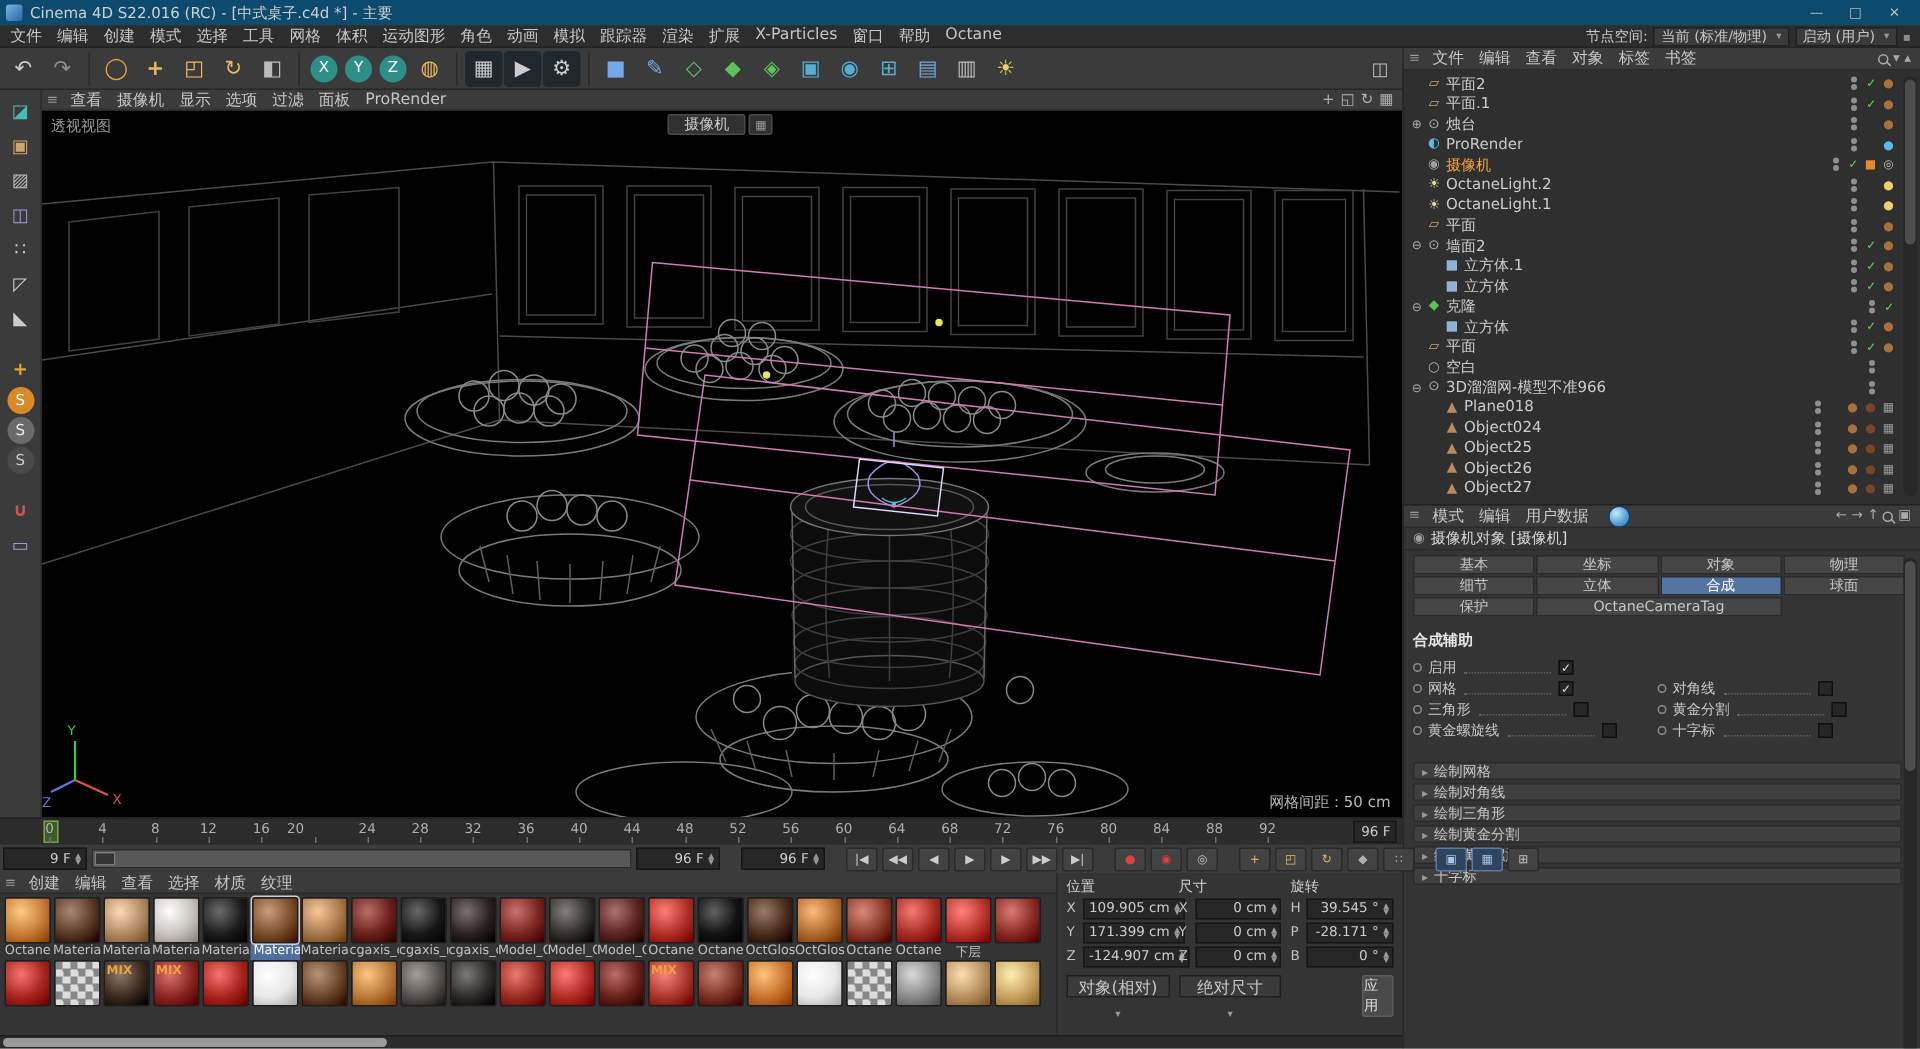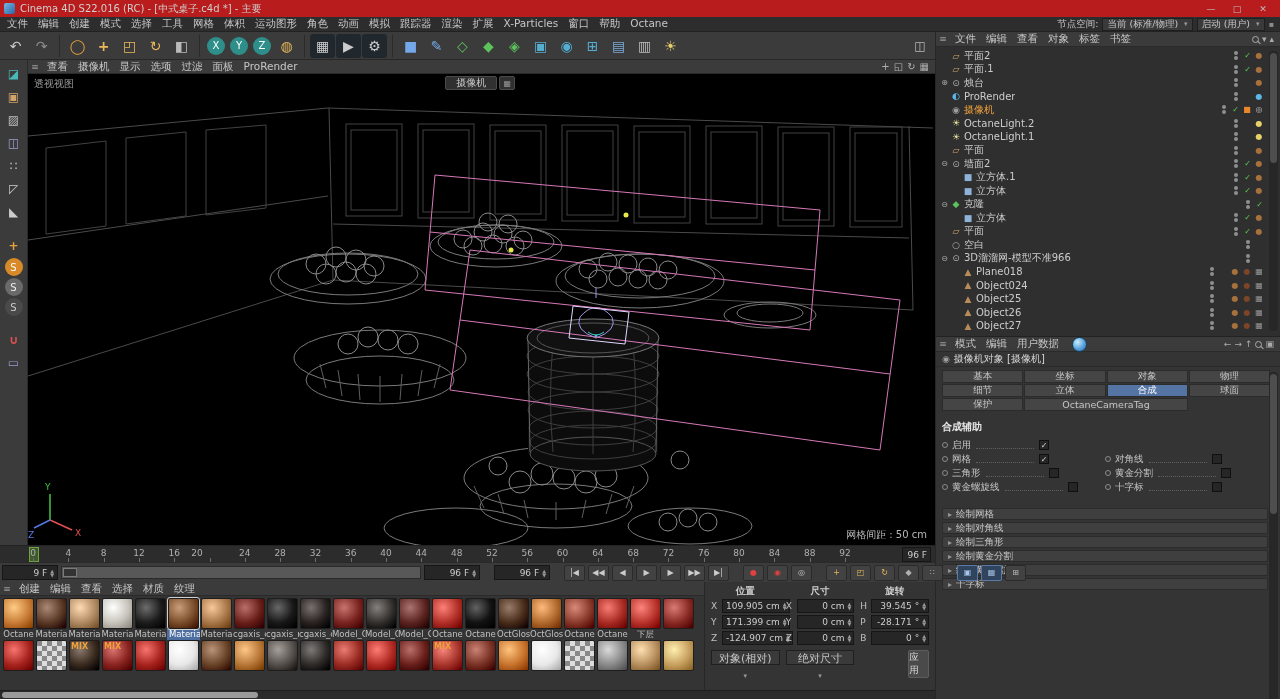--- a/index.html
+++ b/index.html
@@ -1,18 +1,18 @@
 <!DOCTYPE html>
 <html><head>
 <meta charset="utf-8">
 <style>
 *{margin:0;padding:0;box-sizing:border-box;font-family:"DejaVu Sans","Liberation Sans",sans-serif;}
 #app{position:relative;width:1280px;height:699px;background:#343434;overflow:hidden;font-size:11px;color:#c8c8c8;}
 
-.titlebar{position:absolute;top:0;left:0;width:1280px;height:17px;background:#b91c1c;display:flex;align-items:center;padding:0 4px;font-size:10px;color:#cfcfcf;}
+.titlebar{position:absolute;top:0;left:0;width:1280px;height:17px;background:#0c4a6e;display:flex;align-items:center;padding:0 4px;font-size:10px;color:#cfcfcf;}
 .appicon{width:11px;height:11px;border-radius:2px;background:linear-gradient(135deg,#74b8e8,#2a64a0);margin-right:5px;flex:none;}
 .winbtns{margin-left:auto;display:flex;}
 .winbtn{width:26px;height:16px;display:flex;align-items:center;justify-content:center;font-size:9px;color:#bbb;}
 
 .menubar{position:absolute;top:17px;left:0;width:1280px;height:15px;background:#2d2d2d;border-bottom:1px solid #222;display:flex;align-items:center;padding:0 2px;}
 .mi{padding:0 5px;font-size:10.5px;color:#c6c6c6;white-space:nowrap;}
 .nodespace{margin-left:auto;display:flex;align-items:center;gap:4px;font-size:9.5px;padding-right:4px;}
 .dd{background:#3a3a3a;border:1px solid #1f1f1f;padding:0 4px;height:13px;display:flex;align-items:center;gap:6px;color:#c6c6c6;white-space:nowrap;}
 .dd b{font-size:7px;color:#999;font-weight:normal;}
 
@@ -95,21 +95,21 @@
 .mat-menubar{height:14px;display:flex;align-items:center;background:#3b3b3b;border-bottom:1px solid #2a2a2a;font-size:10px;}
 .mrow{display:flex;padding-left:2px;}
 .mcell{width:33px;display:flex;flex-direction:column;align-items:center;flex:none;}
 .mthumb{width:31px;height:31px;border:1px solid #1e1e1e;position:relative;border-radius:2px;}
 .mthumb.selth{outline:1px solid #d0d0d0;}
 .mix{position:absolute;top:1px;left:1px;font-size:8px;color:#f0a23a;font-weight:bold;}
 .mlabel{font-size:8.5px;color:#c0c0c0;max-width:33px;overflow:hidden;white-space:nowrap;height:11px;text-align:center;}
 .mlabel.sel{background:#4d6fa0;color:#fff;padding:0 2px;}
 .coord-panel{flex:1;display:flex;gap:6px;padding:3px 6px;}
 .ccol{flex:1;display:flex;flex-direction:column;gap:2px;min-width:0;}
-.chead{text-align:center;font-size:9.5px;color:#cfcfcf;height:12px;font-weight:bold;}
+.chead{font-size:9.5px;color:#cfcfcf;height:12px;}
 .crow{display:flex;align-items:center;gap:3px;}
 .caxis{width:8px;font-size:9px;color:#c0c0c0;flex:none;}
 .cfield{flex:1;height:14px;padding:0 2px 0 3px;}
 .cfoot{margin-top:3px;}
 .fullw{width:100%;height:15px;justify-content:space-between;flex-direction:column;}
 .applybtn{height:28px;background:#4a4a4a;border:1px solid #5e5e5e;border-radius:2px;display:flex;align-items:center;justify-content:center;font-size:9.5px;color:#ddd;margin-left:48px;}
 
 .statusbar{position:absolute;top:690px;left:0;width:935px;height:9px;background:#2b2b2b;border-top:1px solid #1e1e1e;}
 .hthumb{position:absolute;left:2px;top:1px;width:256px;height:6px;background:#9a9a9a;border-radius:3px;}
 

